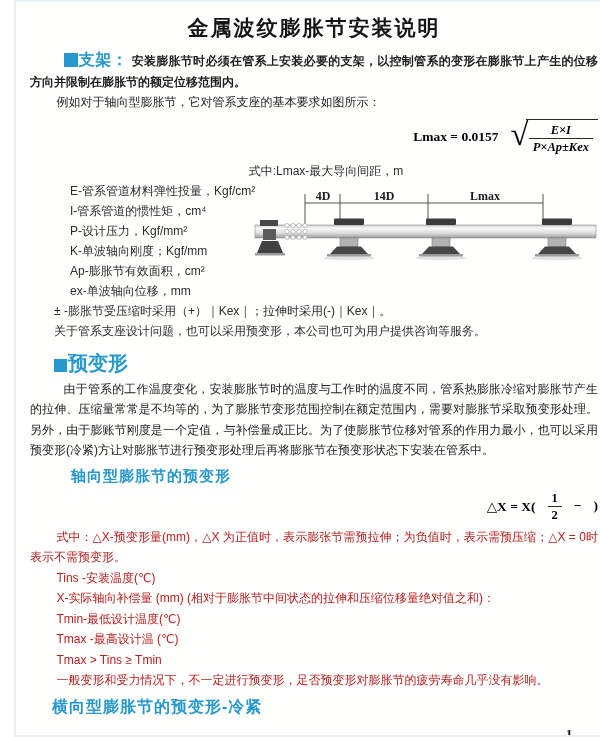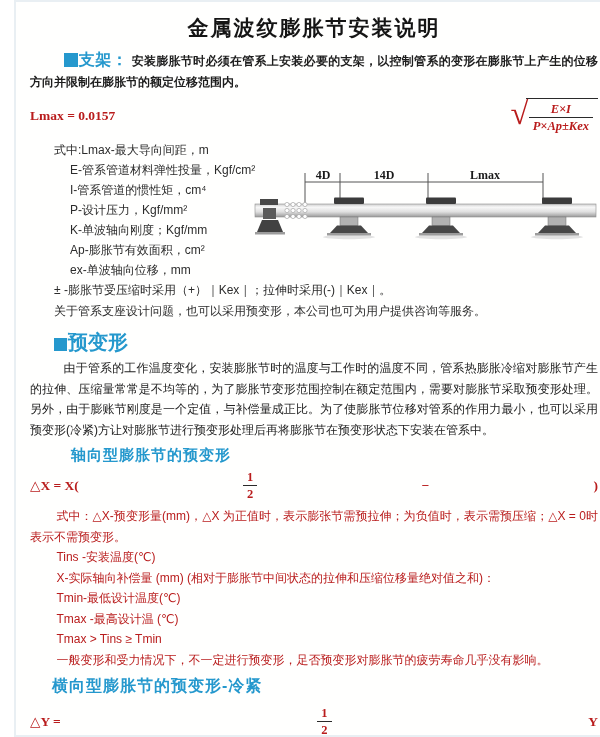--- a/index.html
+++ b/index.html
@@ -11,57 +11,58 @@
          margin:4px 0 8px 0;letter-spacing:2px;}
 
   .para{font-size:12px;line-height:20.5px;margin:0;color:#222;text-align:justify;}
   .support-para{text-indent:2.8em;font-family:Liberation Serif, serif;}
   .support-para .intro{font-weight:600;color:#1d1d1d;}
   .sq{display:inline-block;width:14px;height:14px;background:#2598cd;vertical-align:-2px;margin-right:1px;}
   .sq.small{width:13px;height:13px;}
   .sec-label{color:#2598cd;font-size:16px;font-weight:bold;margin-right:4px;}
   .indent{text-indent:2.2em;}
 
-  .formula{display:flex;justify-content:space-between;align-items:center;gap:6px;
+  .formula{display:flex;justify-content:flex-end;align-items:center;gap:12px;
            font-family:"Liberation Serif","DejaVu Serif",serif;font-weight:bold;
-           font-size:13.5px;color:#b91c1c;}
+           font-size:13.5px;color:#000000;}
   .formula.f1{margin:6px 0 6px 0;}
   .formula.f2{margin:4px 0 4px 0;}
   .formula.f3{margin:8px 0 6px 0;}
   .frac{display:inline-flex;flex-direction:column;align-items:center;line-height:16px;font-size:12.5px;}
   .frac .num,.frac .den{padding:0 4px;}
   .frac .den{border-top:1px solid #2a2a2a;}
   .frac.it{font-style:italic;}
   .sqrt{display:inline-flex;align-items:flex-start;}
   .rad{font-size:33px;line-height:30px;font-weight:normal;margin-right:-3px;}
   .radicand{border-top:1.6px solid #2a2a2a;padding:2px 5px 0 3px;}
 
   .defs-row{position:relative;margin-top:2px;}
   .def-line{font-size:12px;line-height:20px;color:#2c2c2c;margin-left:40px;}
-  .def-line:first-child{margin-left:24px;}
+  .def-line:first-child{margin-left:24px;text-align:center;}
   .note-line{font-size:12px;line-height:20.5px;margin:0 0 0 24px;color:#2c2c2c;}
 
   .diagram{position:absolute;top:28px;right:0;width:345px;height:86px;}
 
   .sec-heading{color:#2598cd;font-size:20px;font-weight:bold;margin:8px 0 2px 24px;}
   .sub-heading{color:#2598cd;font-size:15px;font-weight:bold;margin:6px 0 2px 41px;letter-spacing:1px;}
   .sub-heading.lateral{margin-left:22px;font-size:16px;}
   .preform-body{text-indent:2.8em;}
   .stmt{font-size:12px;line-height:20.5px;margin:0;text-indent:2.2em;color:#b91c1c;text-align:justify;}
 </style>
 </head>
 <body>
 
 <div class="page">
 
   <div class="title">金属波纹膨胀节安装说明</div>
 
   <p class="para support-para">
     <span class="sq"></span><span class="sec-label">支架：</span><span class="intro">安装膨胀节时必须在管系上安装必要的支架，以控制管系的变形在膨胀节上产生的位移方向并限制在膨胀节的额定位移范围内。</span>
   </p>
+  <p class="para indent">例如对于轴向型膨胀节，它对管系支座的基本要求如图所示：</p>
 
   <div class="formula f1">
     <span>Lmax = 0.0157</span>
     <span class="sqrt">
       <span class="rad">√</span>
       <span class="radicand">
         <span class="frac it">
           <span class="num">E×I</span>
           <span class="den">P×Ap±Kex</span>
         </span>

